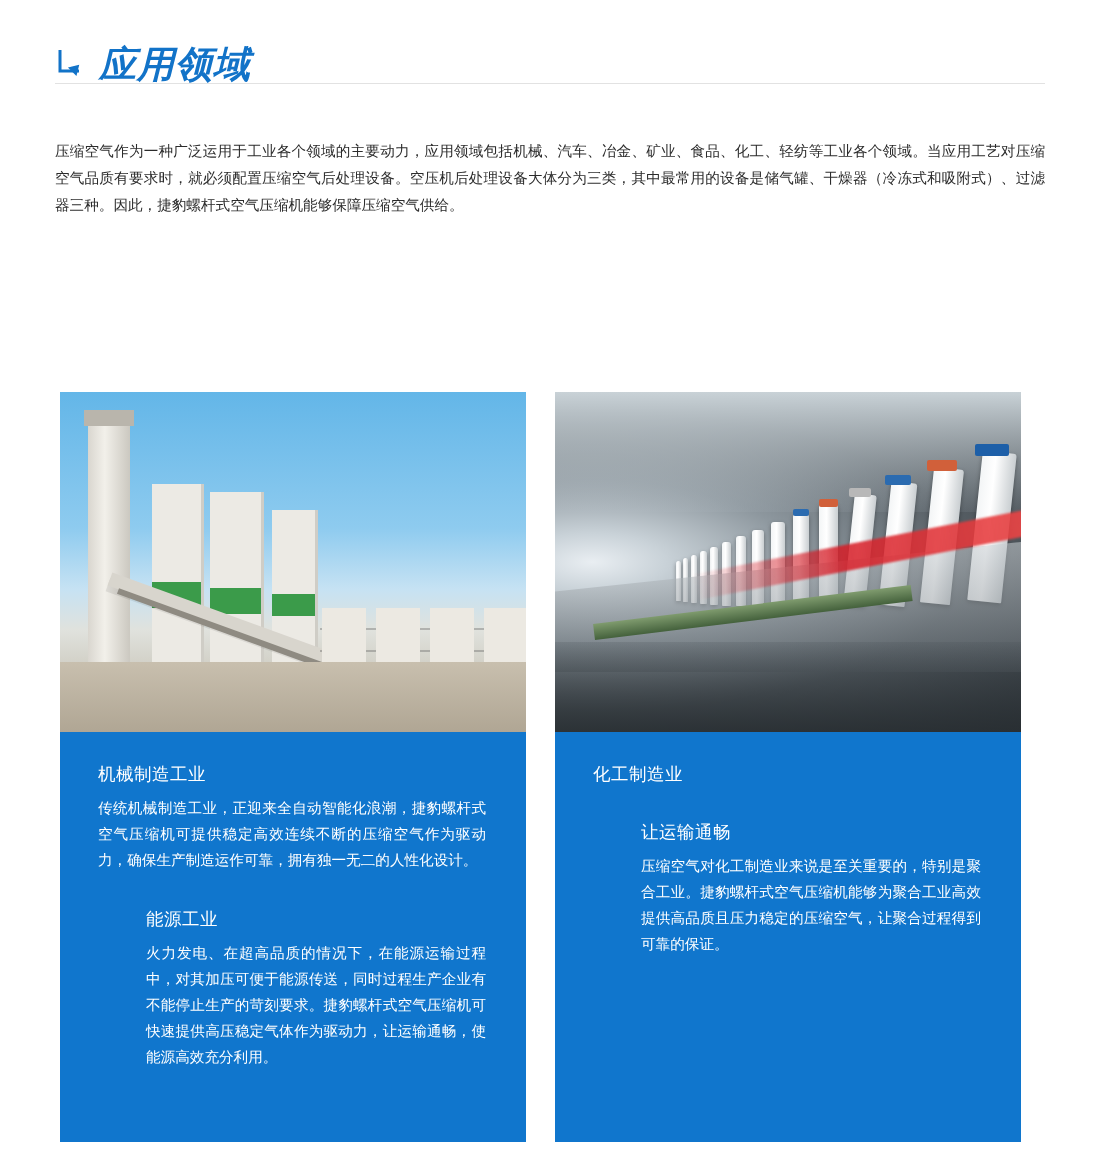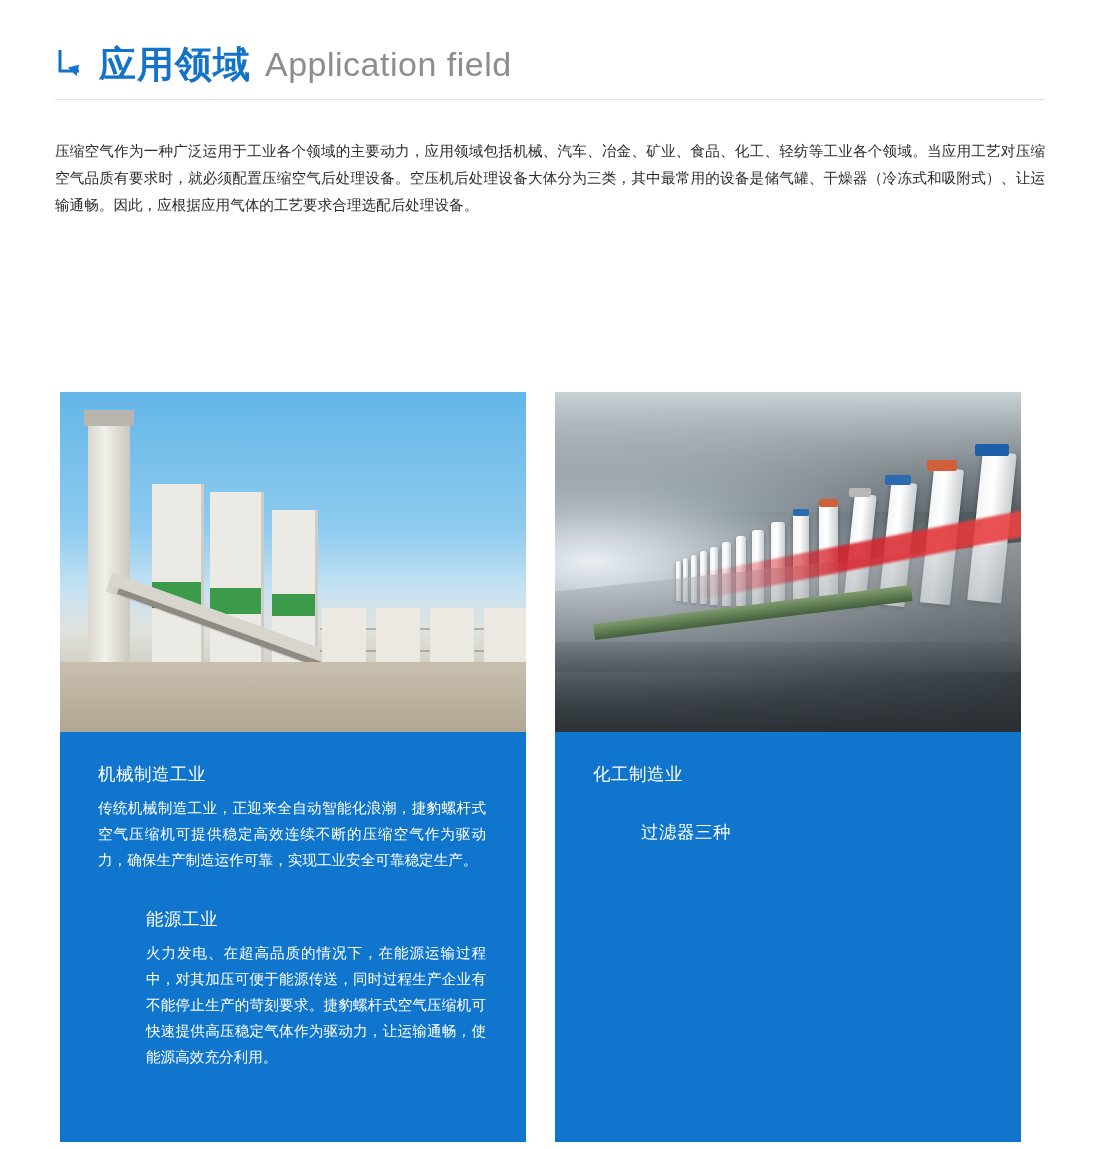--- a/index.html
+++ b/index.html
@@ -16,24 +16,24 @@
     overflow: hidden;
   }
 
   
   .header {
     position: absolute;
     left: 55px;
     top: 45px;
     width: 990px;
     display: flex;
-    align-items: center;
+    align-items: flex-end;
     gap: 14px;
-    padding-bottom: 16px;
     border-bottom: 1px solid #e2e2e2;
+    font-style: italic;
   }
   .arrow-icon {
     width: 30px;
     height: 34px;
     position: relative;
     flex: 0 0 auto;
     margin-bottom: 4px;
   }
   .arrow-icon svg { display: block; }
   .title-cn {
@@ -198,25 +198,24 @@
 <div class="page">
 
   <div class="header">
     <span class="arrow-icon">
       <svg width="30" height="34" viewBox="0 0 30 34">
         <path d="M5 5 L5 26 L24 26" fill="none" stroke="#1273c8" stroke-width="3"></path>
         <path d="M20 18 L26 28 L14 28 Z" fill="#1273c8" transform="rotate(45 20 24)"></path>
       </svg>
     </span>
     <span class="title-cn">应用领域</span>
-    <span class="title-en">Application field</span>
   </div>
 
   <div class="intro">
-    <p>压缩空气作为一种广泛运用于工业各个领域的主要动力，应用领域包括机械、汽车、冶金、矿业、食品、化工、轻纺等工业各个领域。当应用工艺对压缩空气品质有要求时，就必须配置压缩空气后处理设备。空压机后处理设备大体分为三类，其中最常用的设备是储气罐、干燥器（冷冻式和吸附式）、让运输通畅。因此，应根据应用气体的工艺要求合理选配后处理设备。</p>
+    <p>压缩空气作为一种广泛运用于工业各个领域的主要动力，应用领域包括机械、汽车、冶金、矿业、食品、化工、轻纺等工业各个领域。当应用工艺对压缩空气品质有要求时，就必须配置压缩空气后处理设备。空压机后处理设备大体分为三类，其中最常用的设备是储气罐、干燥器（冷冻式和吸附式）、过滤器三种。因此，捷豹螺杆式空气压缩机能够保障压缩空气供给。</p>
   </div>
 
   <div class="cards">
 
     <div class="card">
       <div class="card-photo ph1">
         <div class="sky-grad"></div>
 
         <div class="tower"></div>
         <div class="tower-top"></div>
@@ -243,21 +242,21 @@
 
         <div class="hopper" style="left:262px; width:44px; height:72px;"></div>
         <div class="hopper" style="left:316px; width:44px; height:72px;"></div>
         <div class="hopper" style="left:370px; width:44px; height:72px;"></div>
         <div class="hopper" style="left:424px; width:42px; height:72px;"></div>
         <div class="ground"></div>
       </div>
       <div class="card-body">
         <div class="sec">
           <div class="sec-title">机械制造工业</div>
-          <div class="sec-text">传统机械制造工业，正迎来全自动智能化浪潮，捷豹螺杆式空气压缩机可提供稳定高效连续不断的压缩空气作为驱动力，确保生产制造运作可靠，实现工业安全可靠稳定生产。</div>
+          <div class="sec-text">传统机械制造工业，正迎来全自动智能化浪潮，捷豹螺杆式空气压缩机可提供稳定高效连续不断的压缩空气作为驱动力，确保生产制造运作可靠，拥有独一无二的人性化设计。</div>
         </div>
         <div class="sec">
           <div class="sec-title">能源工业</div>
           <div class="sec-text">火力发电、在超高品质的情况下，在能源运输过程中，对其加压可便于能源传送，同时过程生产企业有不能停止生产的苛刻要求。捷豹螺杆式空气压缩机可快速提供高压稳定气体作为驱动力，让运输通畅，使能源高效充分利用。</div>
         </div>
       </div>
     </div>
 
     <div class="card">
       <div class="card-photo ph2">
@@ -288,19 +287,20 @@
         <div class="machine-row"></div>
         <div class="greenrail"></div>
         <div class="redstreak"></div>
         <div class="floorline"></div>
       </div>
       <div class="card-body">
         <div class="sec">
           <div class="sec-title">化工制造业</div>
         </div>
         <div class="sec">
-          <div class="sec-title">过滤器三种</div>
+          <div class="sec-title">让运输通畅</div>
+          <div class="sec-text">压缩空气对化工制造业来说是至关重要的，特别是聚合工业。捷豹螺杆式空气压缩机能够为聚合工业高效提供高品质且压力稳定的压缩空气，让聚合过程得到可靠的保证。</div>
         </div>
       </div>
     </div>
 
   </div>
 </div>
 
 </body></html>

